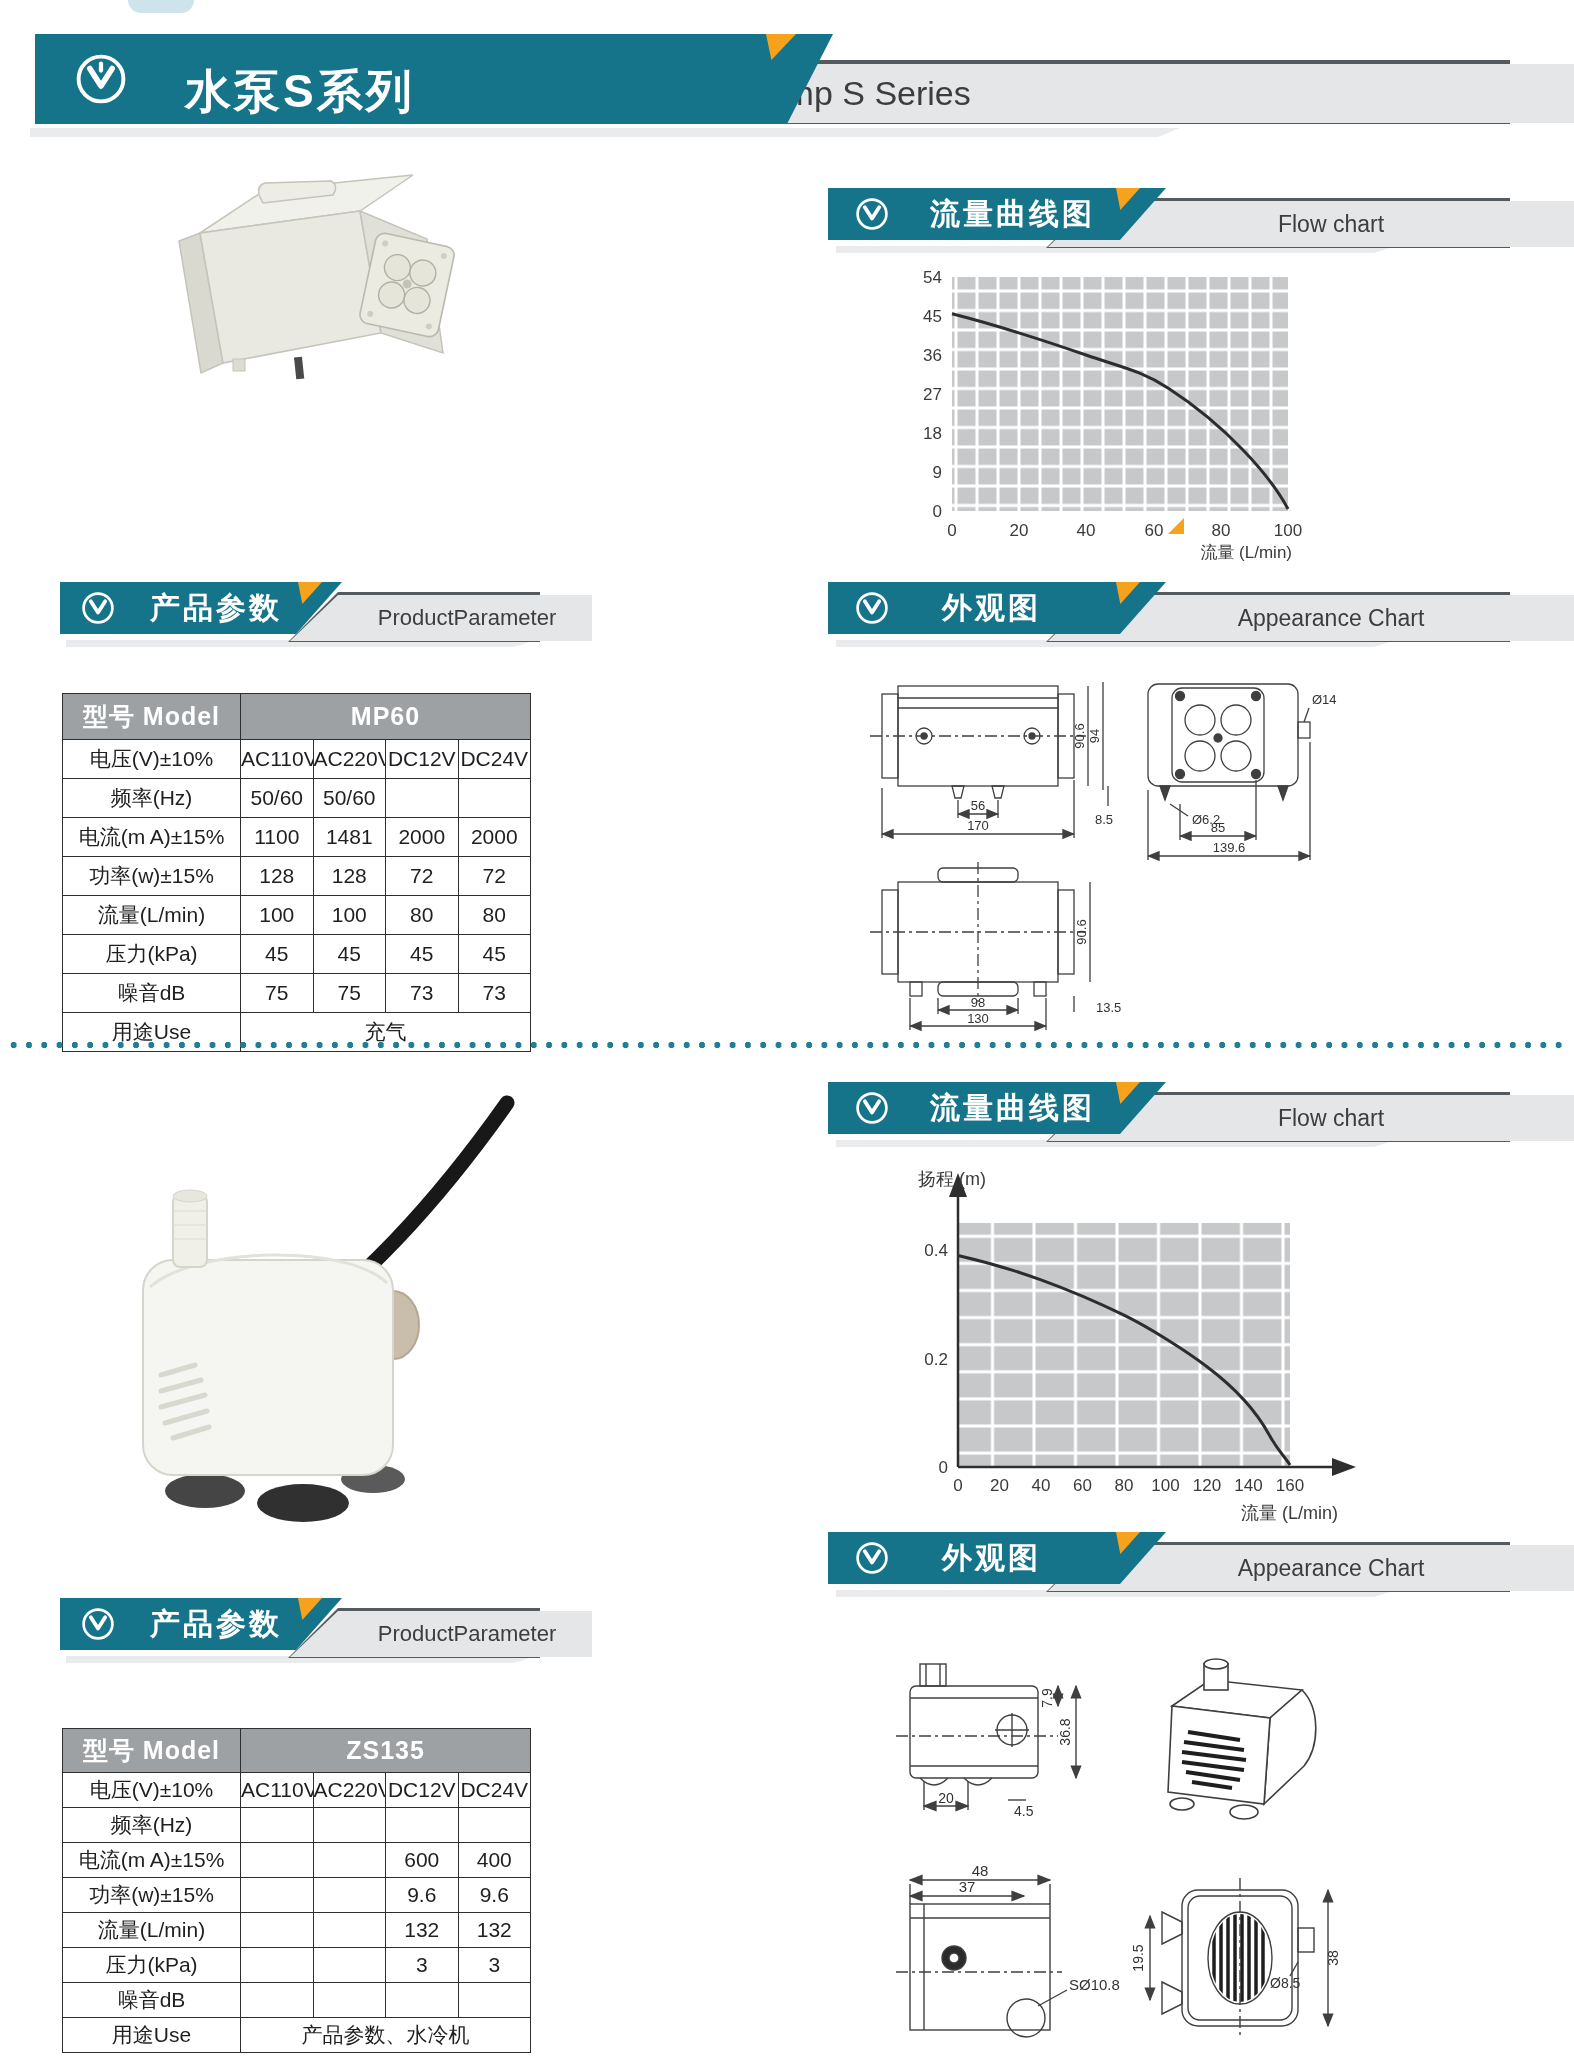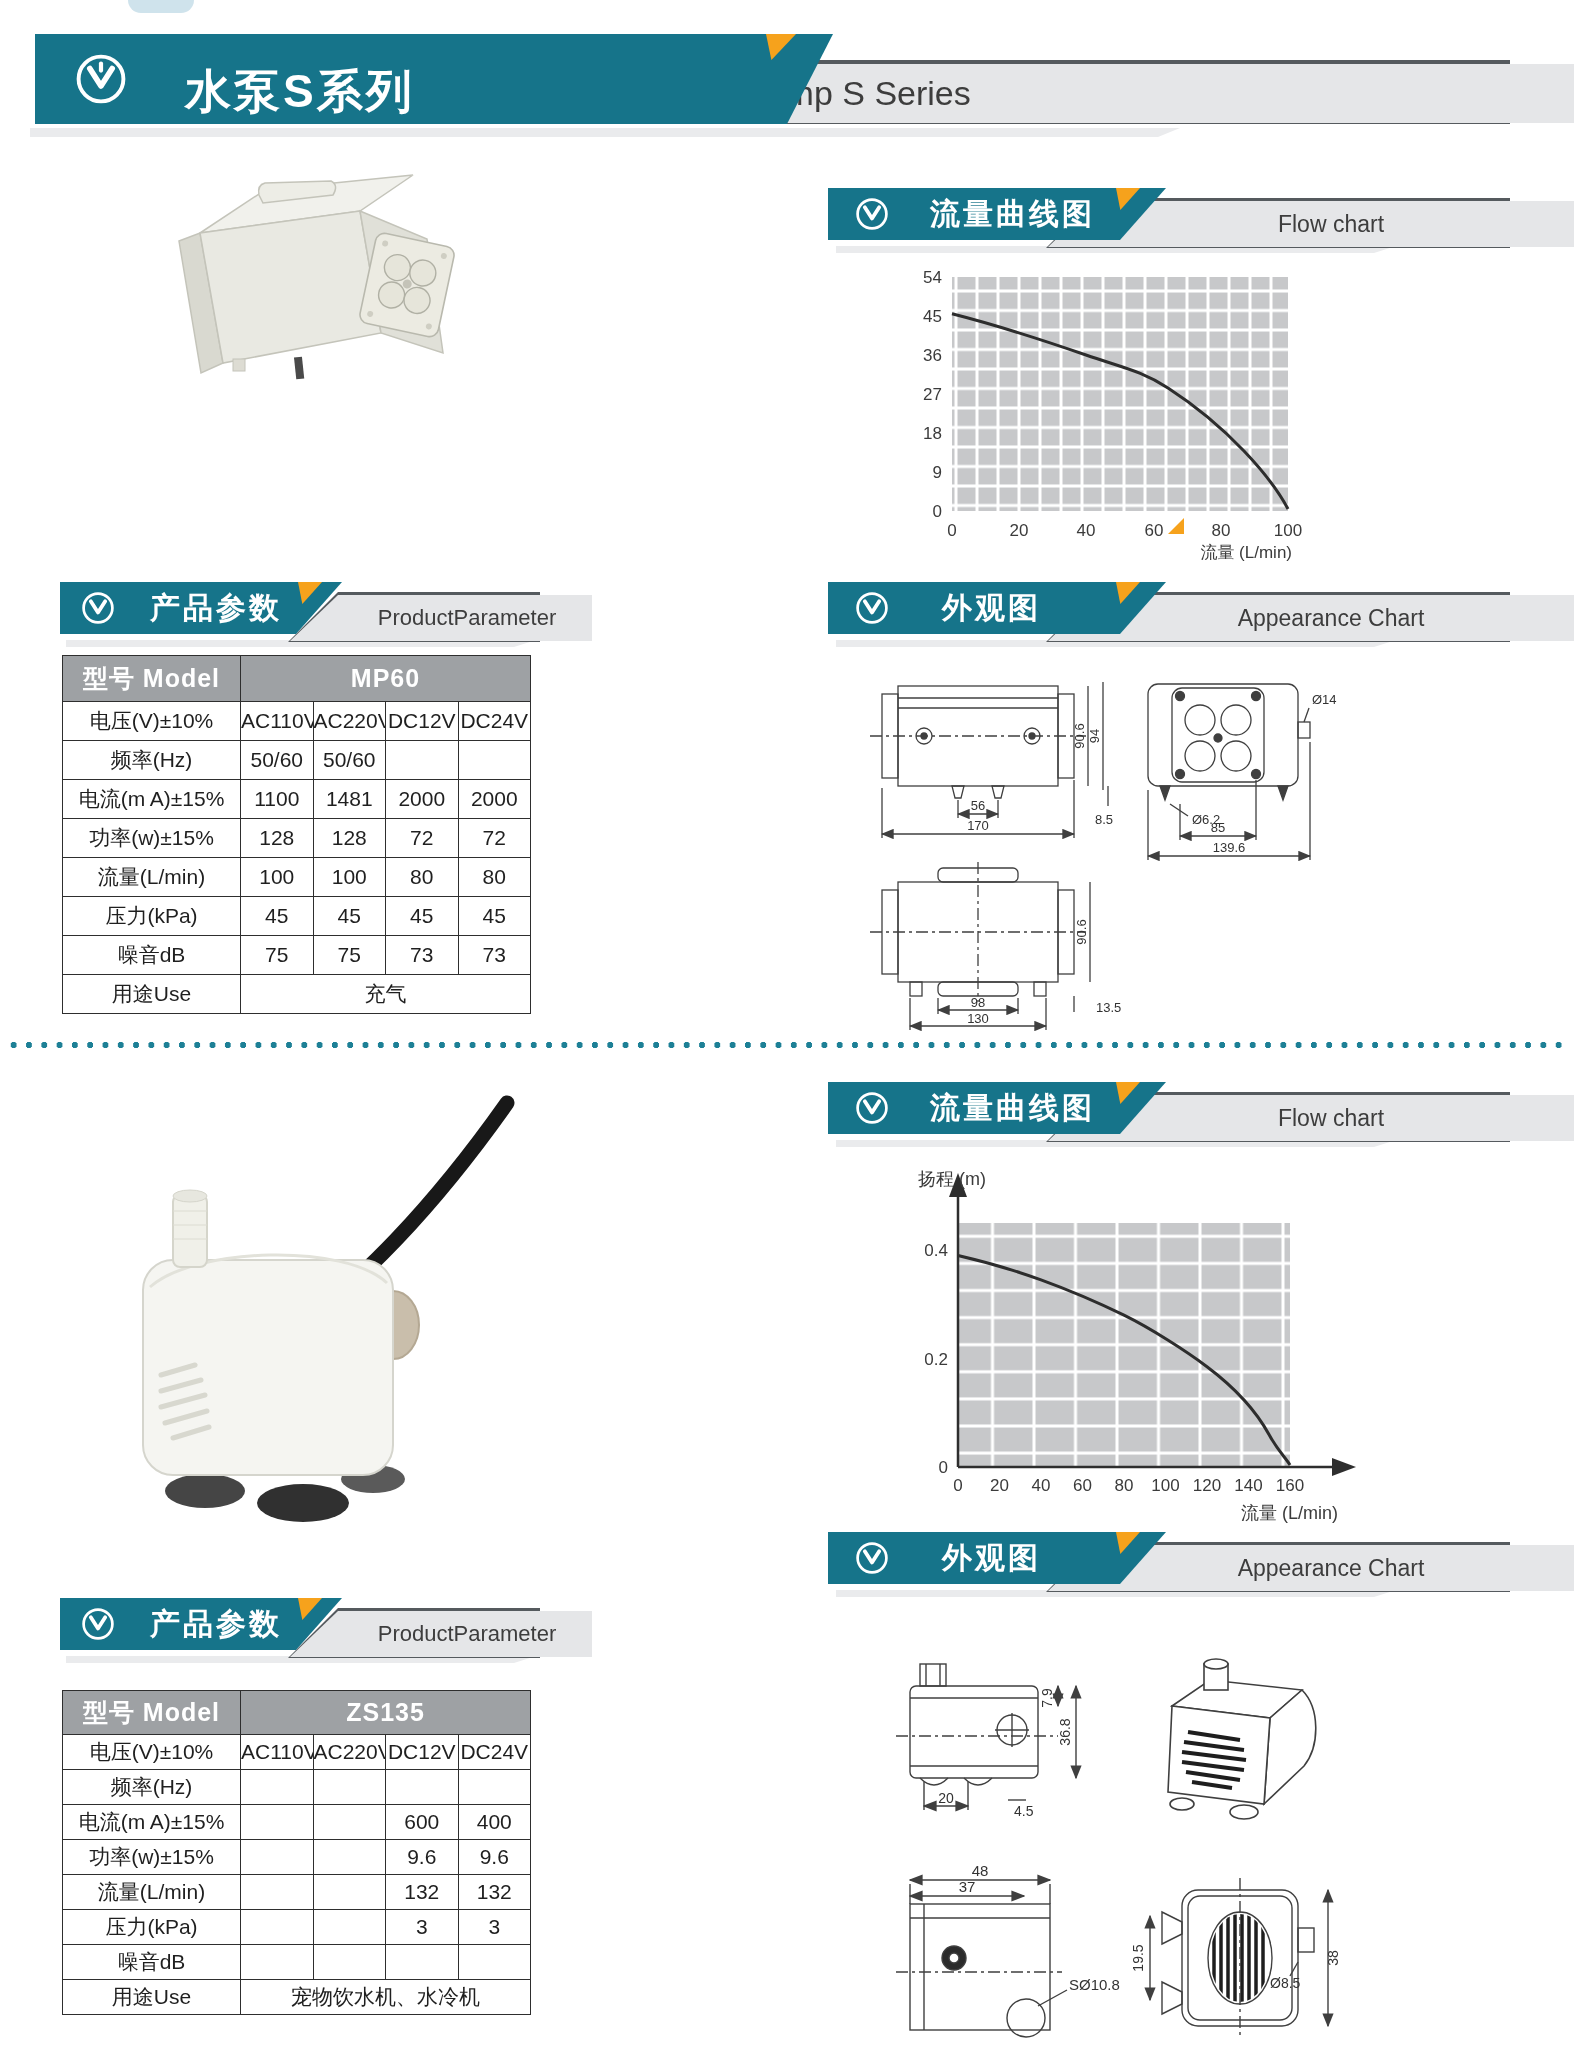--- a/index.html
+++ b/index.html
@@ -9,21 +9,21 @@
   
   .teal{background:#16748a;clip-path:polygon(0 0,100% 0,calc(100% - 46px) 100%,0 100%);
         display:flex;align-items:center;color:#fff;z-index:3;}
   .teal .ttl{font-weight:bold;letter-spacing:3px;}
   .orange{background:#f6a21c;clip-path:polygon(0 0,100% 0,18% 100%);z-index:4;}
   .band-dark{background:#555a5e;clip-path:polygon(50px 0,100% 0,100% 100%,0 100%);z-index:1;}
   .band-light{background:#e5e6e8;clip-path:polygon(48px 0,100% 0,100% 100%,0 100%);z-index:2;
         display:flex;align-items:center;justify-content:center;color:#3d3d3d;}
   .strip{background:#eaebed;clip-path:polygon(0 0,100% 0,calc(100% - 22px) 100%,0 100%);z-index:0;}
   
-  .spec{border-collapse:collapse;table-layout:fixed;background:#fff;}
+  .spec{border-collapse:collapse;table-layout:fixed;background:#fff;margin-top:38px;}
   .spec td{border:1.6px solid #2e2e2e;text-align:center;font-size:21px;color:#1f1f1f;
            padding:0;overflow:hidden;white-space:nowrap;}
   .spec tr.hd td{background:#9ea1a4;color:#ffffff;font-weight:bold;font-size:25px;letter-spacing:1px;}
   .divider{background-image:radial-gradient(circle 3.2px at 50% 50%, #1d8096 98%, rgba(0,0,0,0) 100%);
            background-size:15.3px 8px;background-repeat:repeat-x;}
   svg text{font-family:"Liberation Sans","DejaVu Sans",sans-serif;}
 </style>
 </head>
 <body>
 
@@ -470,21 +470,21 @@
     </tr>
     <tr style="height:35px;">
       <td>噪音dB</td>
       <td></td>
       <td></td>
       <td></td>
       <td></td>
     </tr>
     <tr style="height:35px;">
       <td>用途Use</td>
-      <td colspan="4">宠物饮水机、水冷机</td>
+      <td colspan="4">产品参数、水冷机</td>
     </tr>
   </tbody>
     </table>
 
   <svg class="abs" style="left:862px;top:1628px;" width="510" height="438" viewBox="0 0 510 438">
     <defs>
       <marker id="bE" markerWidth="10" markerHeight="8" refX="9" refY="4" orient="auto">
           <path d="M0,0 L10,4 L0,8 Z" fill="#3f3f3f"></path>
         </marker>
       <marker id="bS" markerWidth="10" markerHeight="8" refX="9" refY="4" orient="auto-start-reverse">

